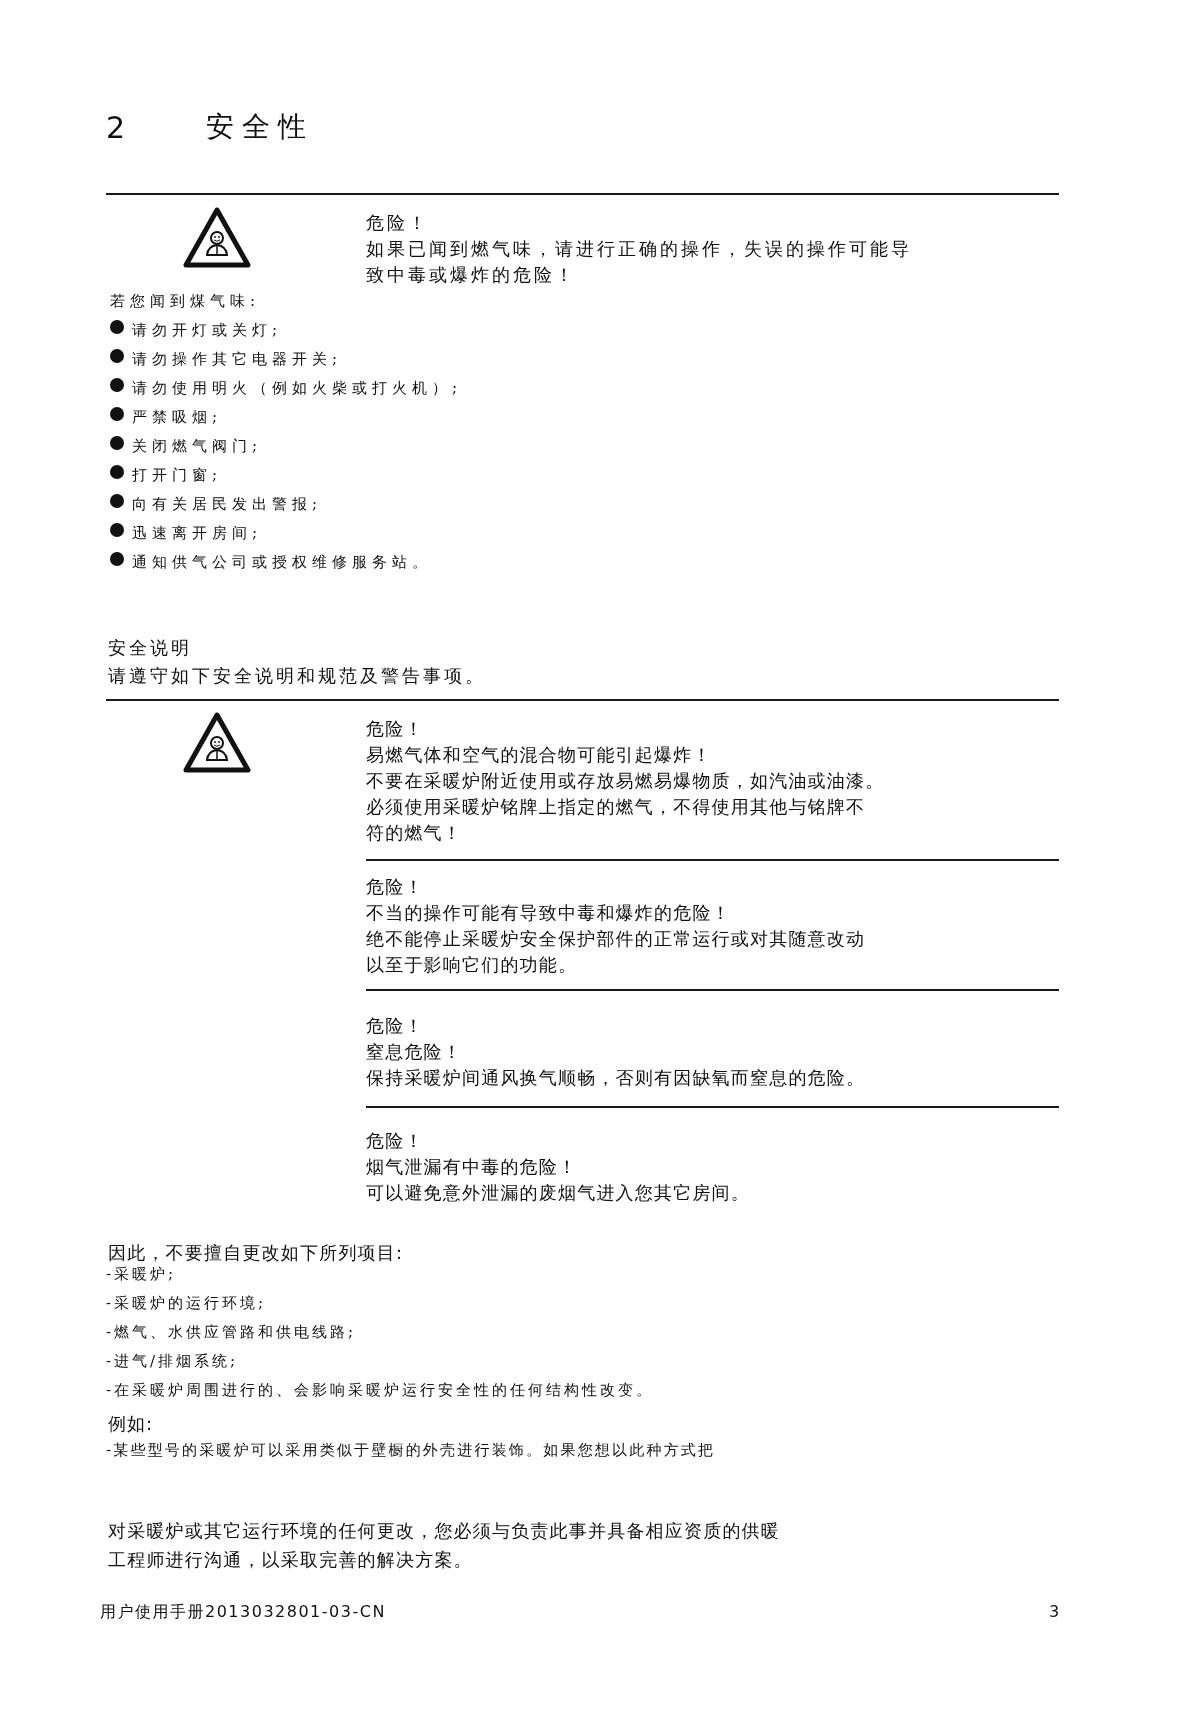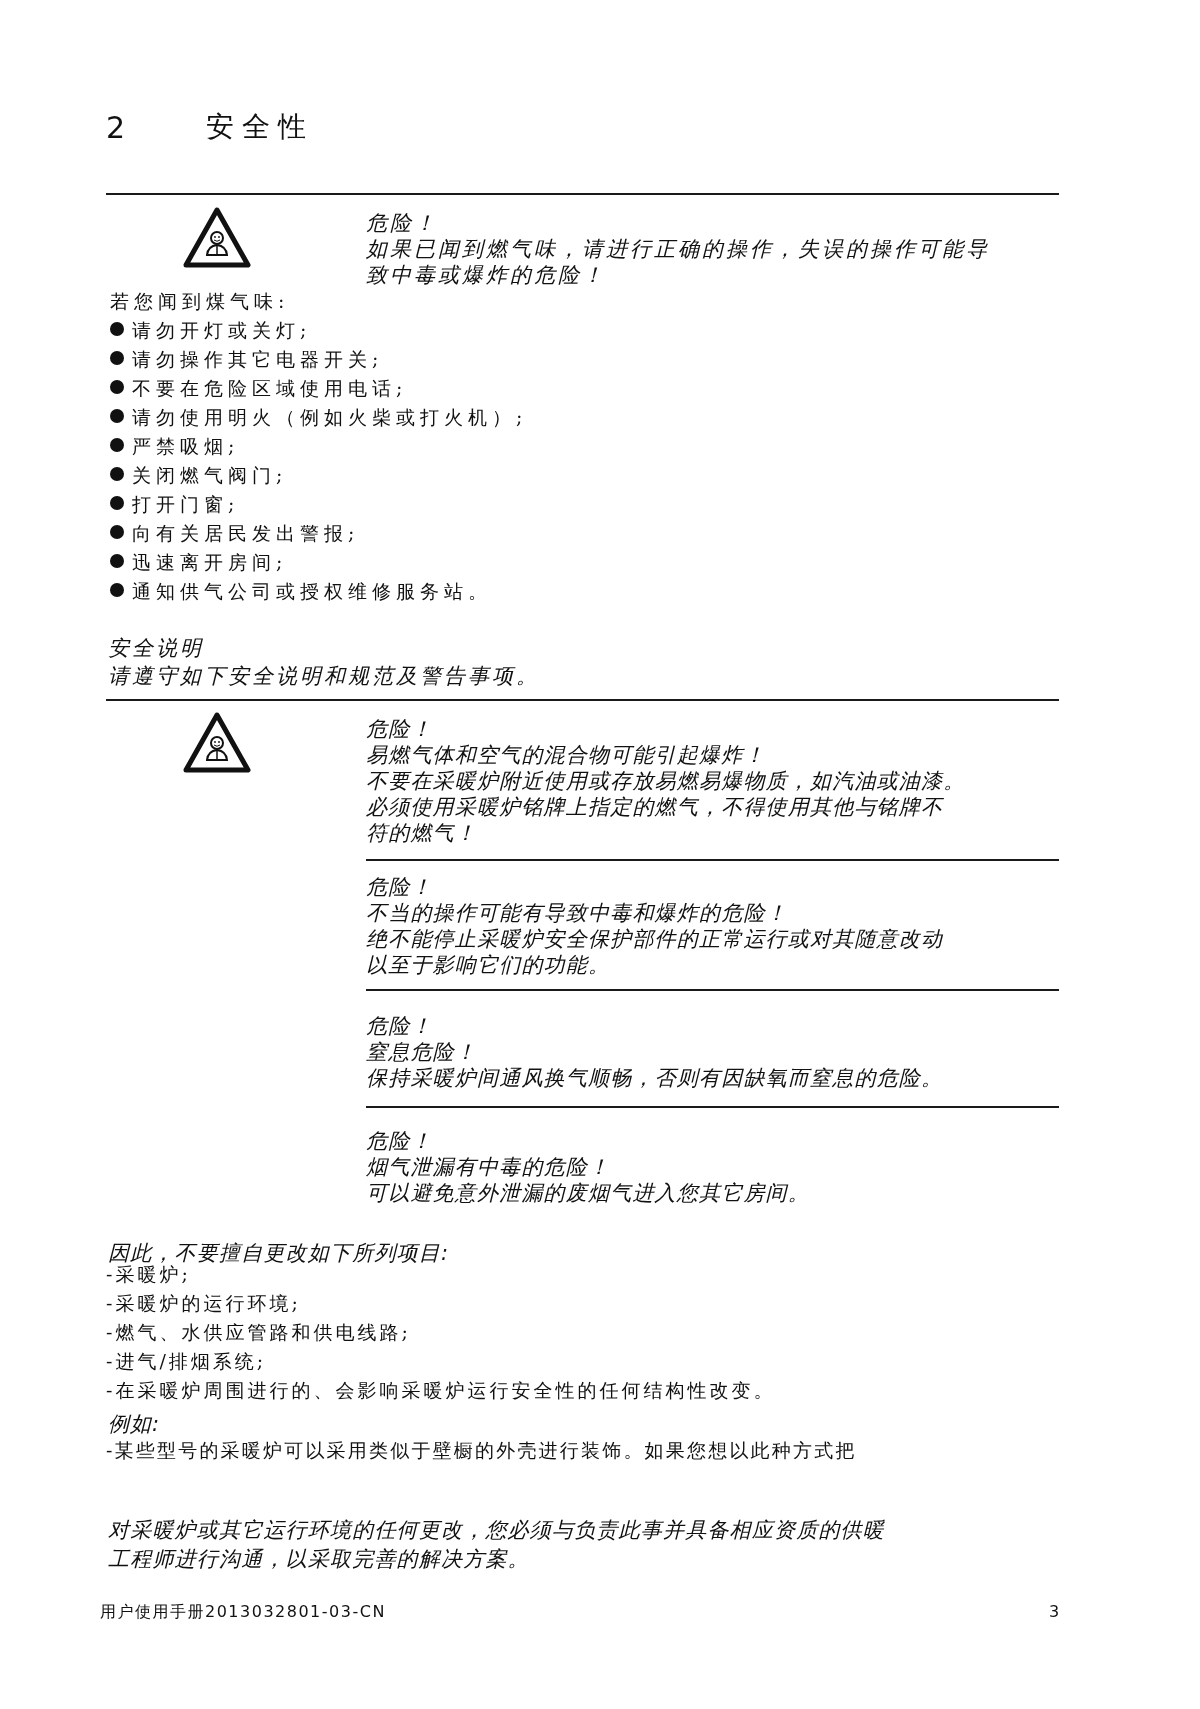--- a/index.html
+++ b/index.html
@@ -3,24 +3,24 @@
 <meta charset="utf-8">
 <style>
   html, body { margin: 0; padding: 0; background: #ffffff; }
   body { width: 1200px; height: 1709px; position: relative; overflow: hidden;
          font-family: "DejaVu Sans", "Liberation Sans", sans-serif; color: #111111; }
   .abs { position: absolute; }
   .title-num { left: 106px; top: 110px; font-size: 30px; letter-spacing: 1px; }
   .title-text { left: 206px; top: 108px; font-size: 28px; letter-spacing: 8px; }
   .rule { position: absolute; height: 2px; background: #1a1a1a; }
   .warn-icon { position: absolute; width: 68px; height: 62px; }
-  .txt { position: absolute; font-size: 21px; line-height: 26px; letter-spacing: 3px; white-space: nowrap; font-style: italic; }
+  .txt { position: absolute; font-size: 18px; line-height: 26px; letter-spacing: 3px; white-space: nowrap; }
   .txt-tight { letter-spacing: 1.2px; }
   .line { display: block; }
-  .list { position: absolute; font-size: 19px; line-height: 29px; letter-spacing: 5px; white-space: nowrap; font-family: "DejaVu Serif", "Liberation Serif", serif; }
+  .list { position: absolute; font-size: 15px; line-height: 29px; letter-spacing: 5px; white-space: nowrap; font-family: "DejaVu Serif", "Liberation Serif", serif; }
   .bullet { display: inline-block; width: 14px; height: 14px; border-radius: 50%; background: #111; margin-right: 8px; vertical-align: 1px; }
   .footer-left { left: 100px; top: 1602px; font-size: 16px; letter-spacing: 1.5px; }
   .footer-right { left: 1049px; top: 1602px; font-size: 16px; }
 </style>
 </head>
 <body>
 
 <div class="abs title-num">2</div>
 <div class="abs title-text">安全性</div>
 
@@ -38,21 +38,20 @@
 <div class="txt" style="left:366px; top:210px;">
   <span class="line">危险！</span>
   <span class="line">如果已闻到燃气味，请进行正确的操作，失误的操作可能导</span>
   <span class="line">致中毒或爆炸的危险！</span>
 </div>
 
 <div class="list" style="left:110px; top:287px;">
   <span class="line">若您闻到煤气味:</span>
   <span class="line"><span class="bullet"></span><span>请勿开灯或关灯;</span></span>
   <span class="line"><span class="bullet"></span><span>请勿操作其它电器开关;</span></span>
-  <span class="line"><span class="bullet"></span><span>不要在危险区域使用电话;</span></span>
   <span class="line"><span class="bullet"></span><span>请勿使用明火（例如火柴或打火机）;</span></span>
   <span class="line"><span class="bullet"></span><span>严禁吸烟;</span></span>
   <span class="line"><span class="bullet"></span><span>关闭燃气阀门;</span></span>
   <span class="line"><span class="bullet"></span><span>打开门窗;</span></span>
   <span class="line"><span class="bullet"></span><span>向有关居民发出警报;</span></span>
   <span class="line"><span class="bullet"></span><span>迅速离开房间;</span></span>
   <span class="line"><span class="bullet"></span><span>通知供气公司或授权维修服务站。</span></span>
 </div>
 
 <div class="txt" style="left:108px; top:634px; line-height:28px;">

